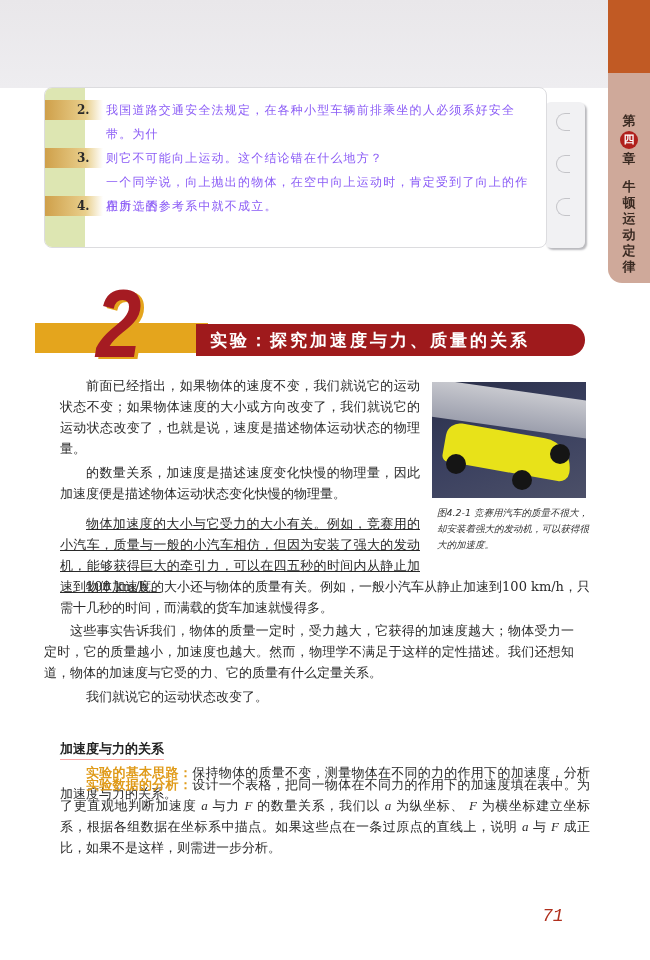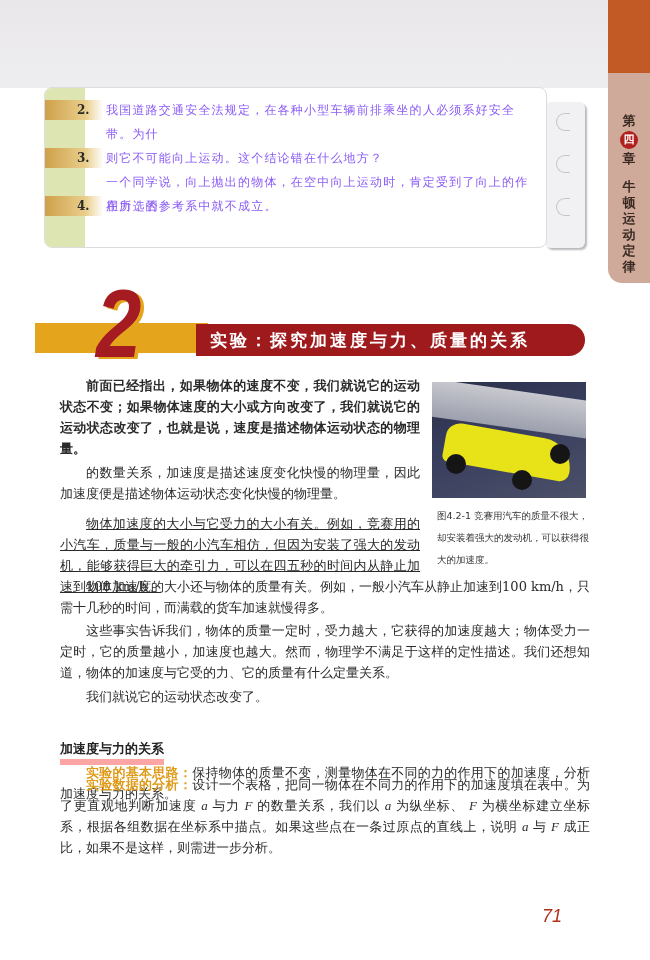--- a/index.html
+++ b/index.html
@@ -108,33 +108,33 @@
     .figure-photo .car {
       position: absolute; left: 12px; top: 50px; width: 128px; height: 40px;
       background: #e8e219; border-radius: 14px 30px 10px 6px;
       transform: rotate(10deg);
     }
     .figure-photo .wheel {
       position: absolute; width: 20px; height: 20px; border-radius: 50%; background: #151515;
     }
     .figure-caption {
       position: absolute; left: 437px; top: 505px; width: 160px;
-      font-family: "DejaVu Sans", sans-serif; font-size: 9.5px; line-height: 22px; color: #333;
+      font-family: "DejaVu Sans", sans-serif; font-size: 9.5px; line-height: 16px; color: #333; font-style: italic;
     }
 
     .subhead {
       position: absolute; left: 60px; top: 740px; font-family: "DejaVu Sans", sans-serif;
       font-size: 13px; font-weight: bold; color: #222; padding-bottom: 1px;
-      border-bottom: 6px solid #fca5a5;
+      border-bottom: 1px solid #fca5a5;
     }
     .label-orange { color: #e09b1a; font-weight: bold; }
     .math { font-family: "Liberation Serif", serif; font-style: italic; }
 
     .page-number {
-      position: absolute; left: 542px; top: 906px; font-family: Liberation Sans, sans-serif;
+      position: absolute; left: 542px; top: 906px; font-family: Liberation Mono, monospace;
       font-size: 18px; font-style: italic; color: #b0301e;
     }
   </style>
 </head>
 <body>
 
 <div class="top-band"></div>
 
 <div class="side-tab-top"></div>
 <div class="side-tab"></div>
@@ -184,25 +184,25 @@
       <div>在所选的参考系中就不成立。</div>
     </div>
   </div>
 </div>
 
 <div class="sec-yellow"></div>
 <div class="sec-red"></div>
 <div class="sec-num">2</div>
 <div class="sec-title">实验：探究加速度与力、质量的关系</div>
 
-<div class="para" style="left:60px; top:375px; width:360px; text-indent:26px;font-weight:bold;">前面已经指出，如果物体的速度不变，我们就说它的运动状态不变；如果物体速度的大小或方向改变了，我们就说它的运动状态改变了，也就是说，速度是描述物体运动状态的物理量。</div>
+<div class="para" style="left:60px; top:375px; width:360px; text-indent:26px;">前面已经指出，如果物体的速度不变，我们就说它的运动状态不变；如果物体速度的大小或方向改变了，我们就说它的运动状态改变了，也就是说，速度是描述物体运动状态的物理量。</div>
 <div class="para" style="left:60px; top:462px; width:360px; text-indent:26px;">的数量关系，加速度是描述速度变化快慢的物理量，因此加速度便是描述物体运动状态变化快慢的物理量。</div>
 <div class="para" style="left:60px; top:513px; width:360px; text-indent:26px;text-decoration:underline;">物体加速度的大小与它受力的大小有关。例如，竞赛用的小汽车，质量与一般的小汽车相仿，但因为安装了强大的发动机，能够获得巨大的牵引力，可以在四五秒的时间内从静止加速到100 km/h。</div>
 <div class="para" style="left:60px; top:576px; width:530px; text-indent:26px;">物体加速度的大小还与物体的质量有关。例如，一般小汽车从静止加速到100 km/h，只需十几秒的时间，而满载的货车加速就慢得多。</div>
-<div class="para" style="left:60px; top:620px; width:530px; text-indent:26px;">这些事实告诉我们，物体的质量一定时，受力越大，它获得的加速度越大；物体受力一定时，它的质量越小，加速度也越大。然而，物理学不满足于这样的定性描述。我们还想知道，物体的加速度与它受的力、它的质量有什么定量关系。</div>
+<div class="para" style="left:44px; top:620px; width:530px; text-indent:26px;">这些事实告诉我们，物体的质量一定时，受力越大，它获得的加速度越大；物体受力一定时，它的质量越小，加速度也越大。然而，物理学不满足于这样的定性描述。我们还想知道，物体的加速度与它受的力、它的质量有什么定量关系。</div>
 <div class="para" style="left:60px; top:686px; width:530px; text-indent:26px;">我们就说它的运动状态改变了。</div>
 
 <div class="figure-photo">
   <div class="wall"></div>
   <div class="car"></div>
   <div class="wheel" style="left:14px; top:72px;"></div>
   <div class="wheel" style="left:80px; top:88px;"></div>
   <div class="wheel" style="left:118px; top:62px;"></div>
 </div>
 <div class="figure-caption">图4.2-1  竞赛用汽车的质量不很大，却安装着强大的发动机，可以获得很大的加速度。</div>

